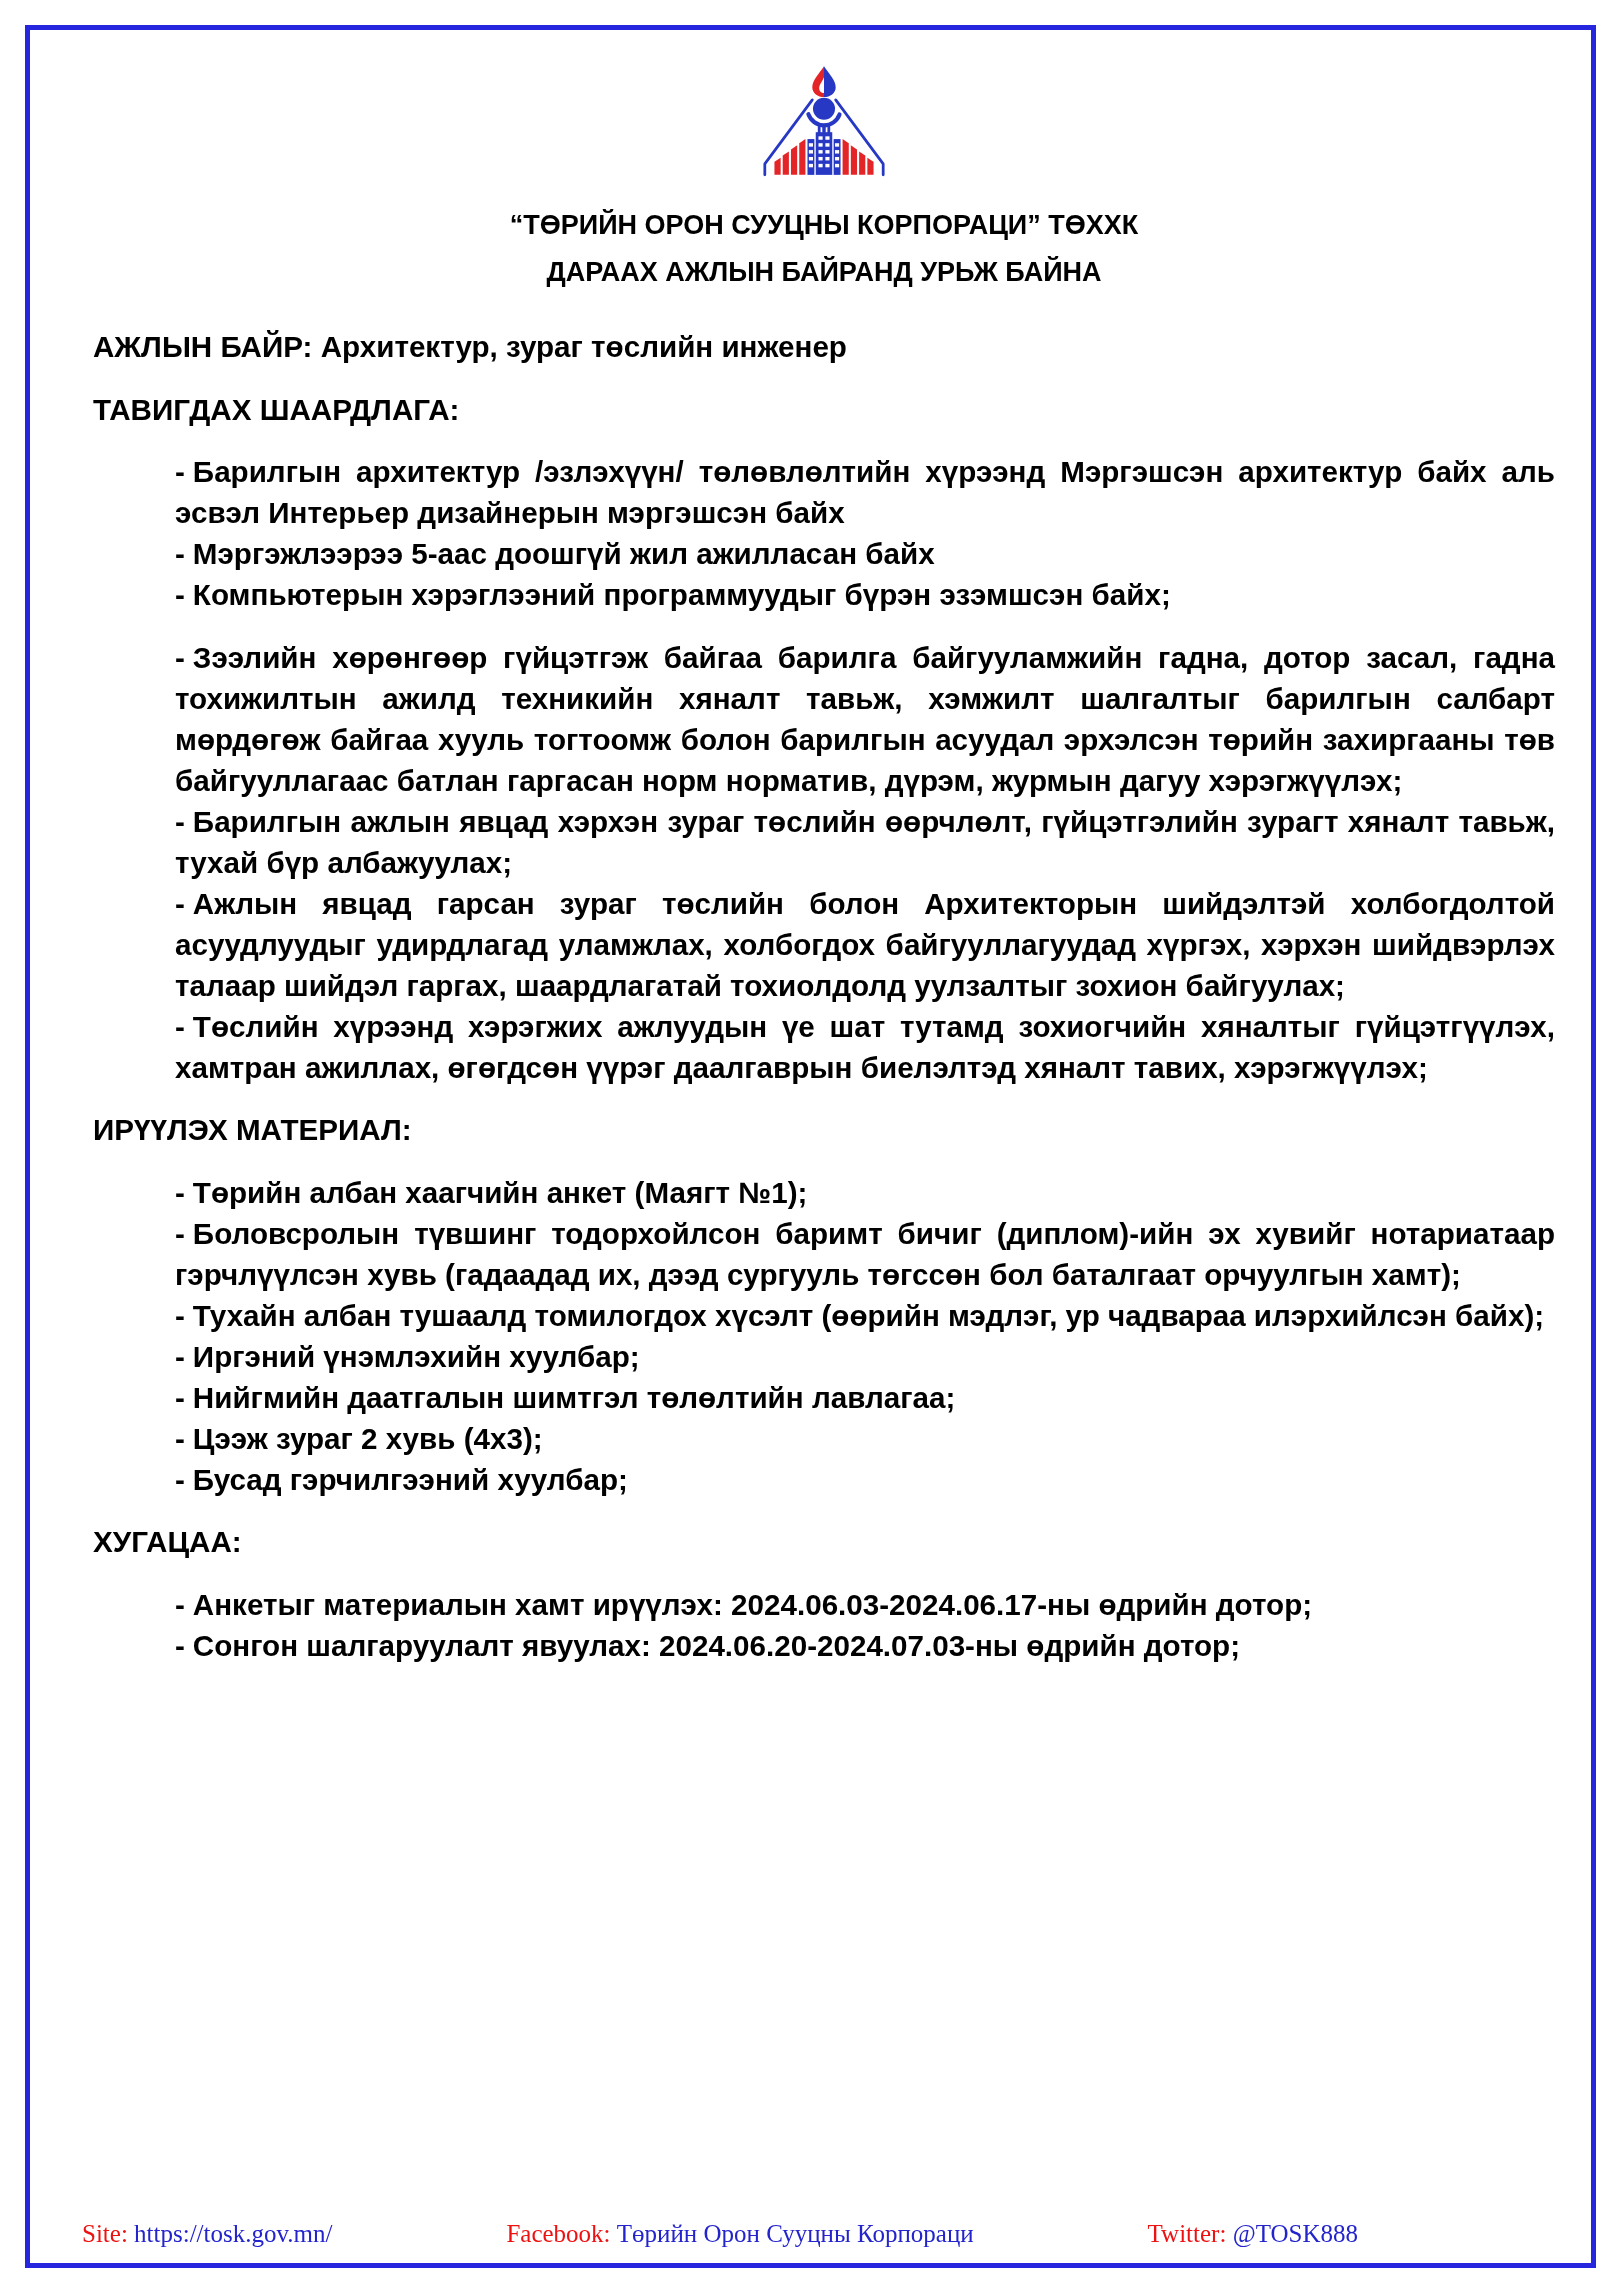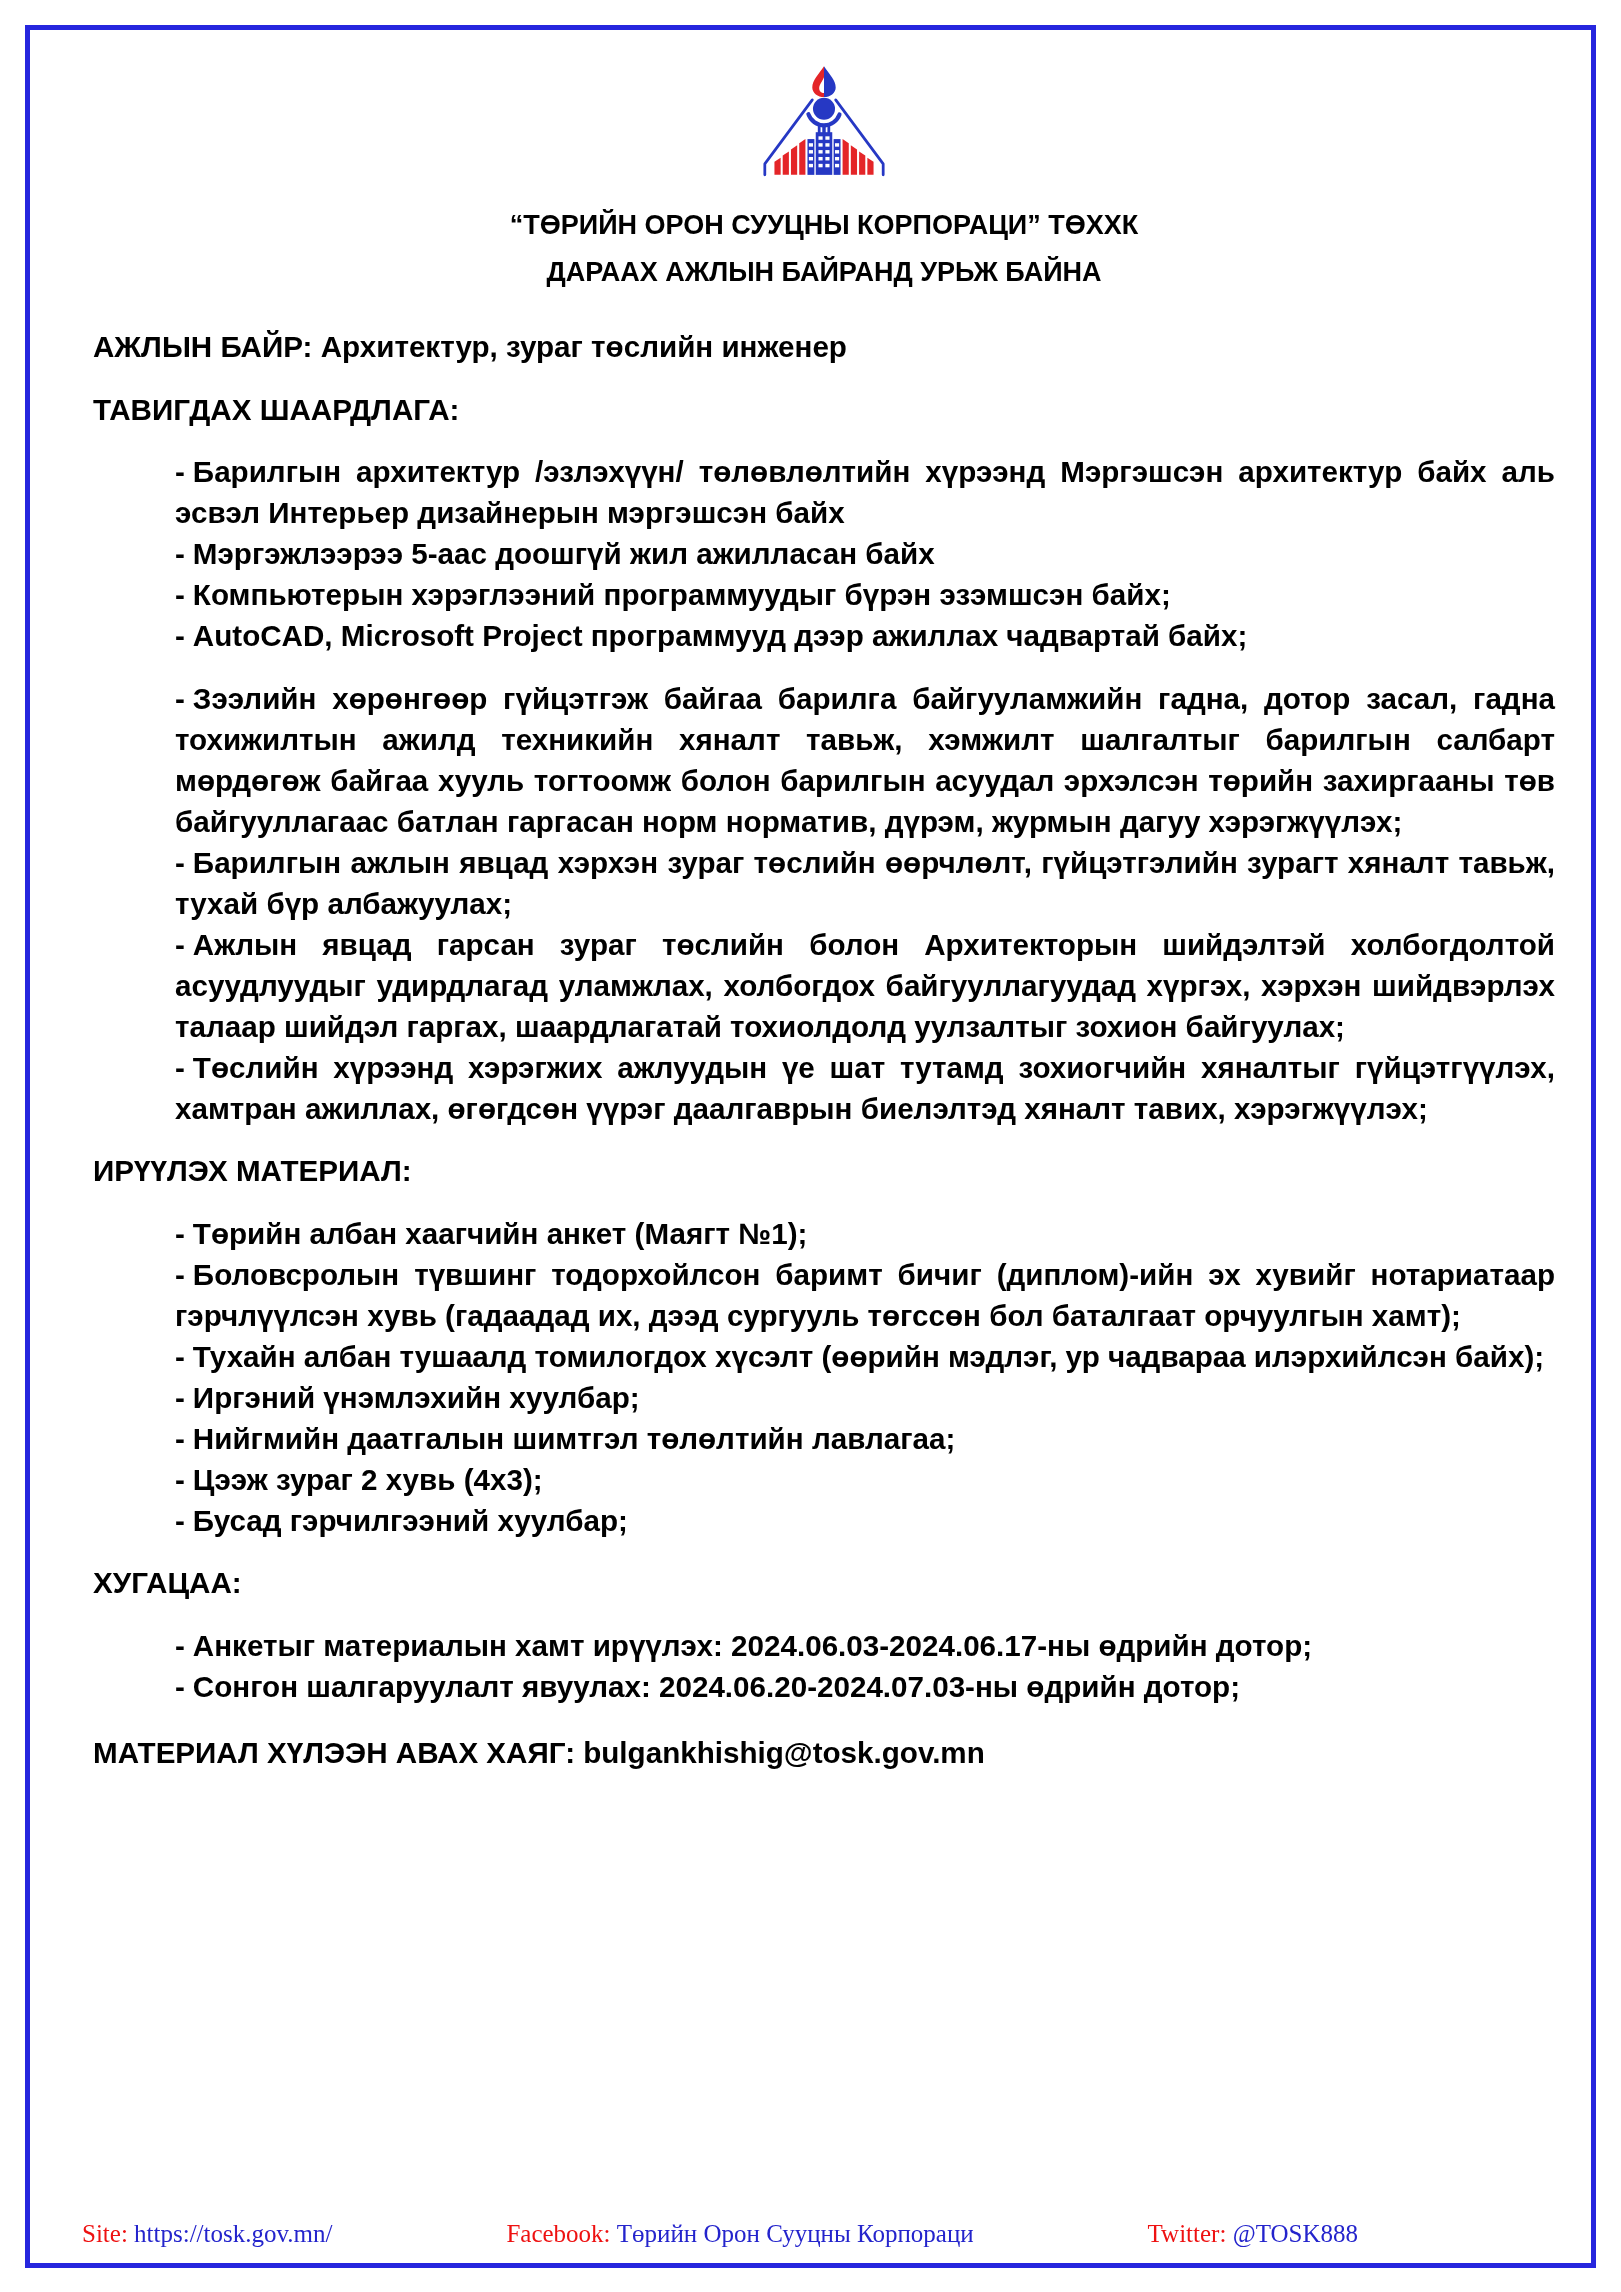--- a/index.html
+++ b/index.html
@@ -124,21 +124,20 @@
   <p class="job-line">
     <span>АЖЛЫН БАЙР:</span>
     <span>Архитектур, зураг төслийн инженер</span>
   </p>
 
   <p class="section-header">ТАВИГДАХ ШААРДЛАГА:</p>
   <div class="list">
     <p class="bullet"><span class="dash">-</span><span>Барилгын архитектур /эзлэхүүн/ төлөвлөлтийн хүрээнд  Мэргэшсэн архитектур байх аль эсвэл Интерьер дизайнерын мэргэшсэн байх</span></p>
     <p class="bullet"><span class="dash">-</span><span>Мэргэжлээрээ 5-аас доошгүй жил ажилласан байх</span></p>
     <p class="bullet"><span class="dash">-</span><span>Компьютерын хэрэглээний программуудыг бүрэн эзэмшсэн байх;</span></p>
-    <p class="bullet"><span class="dash">-</span><span>AutoCAD, Microsoft Project программууд дээр ажиллах чадвартай байх;</span></p>
   </div>
 
   <div class="list">
     <p class="bullet"><span class="dash">-</span><span>Зээлийн хөрөнгөөр гүйцэтгэж байгаа барилга байгууламжийн гадна, дотор засал, гадна тохижилтын ажилд техникийн хяналт тавьж, хэмжилт шалгалтыг барилгын салбарт мөрдөгөж байгаа хууль тогтоомж болон барилгын асуудал эрхэлсэн төрийн захиргааны төв байгууллагаас батлан гаргасан норм норматив, дүрэм, журмын дагуу хэрэгжүүлэх;</span></p>
     <p class="bullet"><span class="dash">-</span><span>Барилгын ажлын явцад хэрхэн зураг төслийн өөрчлөлт, гүйцэтгэлийн зурагт хяналт тавьж, тухай бүр албажуулах;</span></p>
     <p class="bullet"><span class="dash">-</span><span>Ажлын явцад гарсан зураг төслийн болон Архитекторын шийдэлтэй холбогдолтой асуудлуудыг удирдлагад уламжлах, холбогдох байгууллагуудад хүргэх, хэрхэн шийдвэрлэх талаар шийдэл гаргах, шаардлагатай тохиолдолд уулзалтыг зохион байгуулах;</span></p>
     <p class="bullet"><span class="dash">-</span><span>Төслийн хүрээнд хэрэгжих ажлуудын үе шат тутамд зохиогчийн хяналтыг гүйцэтгүүлэх, хамтран ажиллах, өгөгдсөн үүрэг даалгаврын биелэлтэд хяналт тавих, хэрэгжүүлэх;</span></p>
   </div>
 
   <p class="section-header">ИРҮҮЛЭХ МАТЕРИАЛ:</p>
@@ -151,24 +150,20 @@
     <p class="bullet"><span class="dash">-</span><span>Цээж зураг 2 хувь (4x3);</span></p>
     <p class="bullet"><span class="dash">-</span><span>Бусад гэрчилгээний хуулбар;</span></p>
   </div>
 
   <p class="section-header">ХУГАЦАА:</p>
   <div class="list">
     <p class="bullet"><span class="dash">-</span><span>Анкетыг материалын хамт ирүүлэх: 2024.06.03-2024.06.17-ны өдрийн дотор;</span></p>
     <p class="bullet"><span class="dash">-</span><span>Сонгон шалгаруулалт явуулах: 2024.06.20-2024.07.03-ны өдрийн дотор;</span></p>
   </div>
 
-  <p class="contact-line">
-    <span>МАТЕРИАЛ ХҮЛЭЭН АВАХ ХАЯГ:</span>
-    <span>bulgankhishig@tosk.gov.mn</span>
-  </p>
 
   <div class="footer">
     <div class="footer-item">
       <span class="flabel">Site:</span>
       <span class="fvalue">https://tosk.gov.mn/</span>
     </div>
     <div class="footer-item">
       <span class="flabel">Facebook:</span>
       <span class="fvalue">Төрийн Орон Сууцны Корпораци</span>
     </div>

